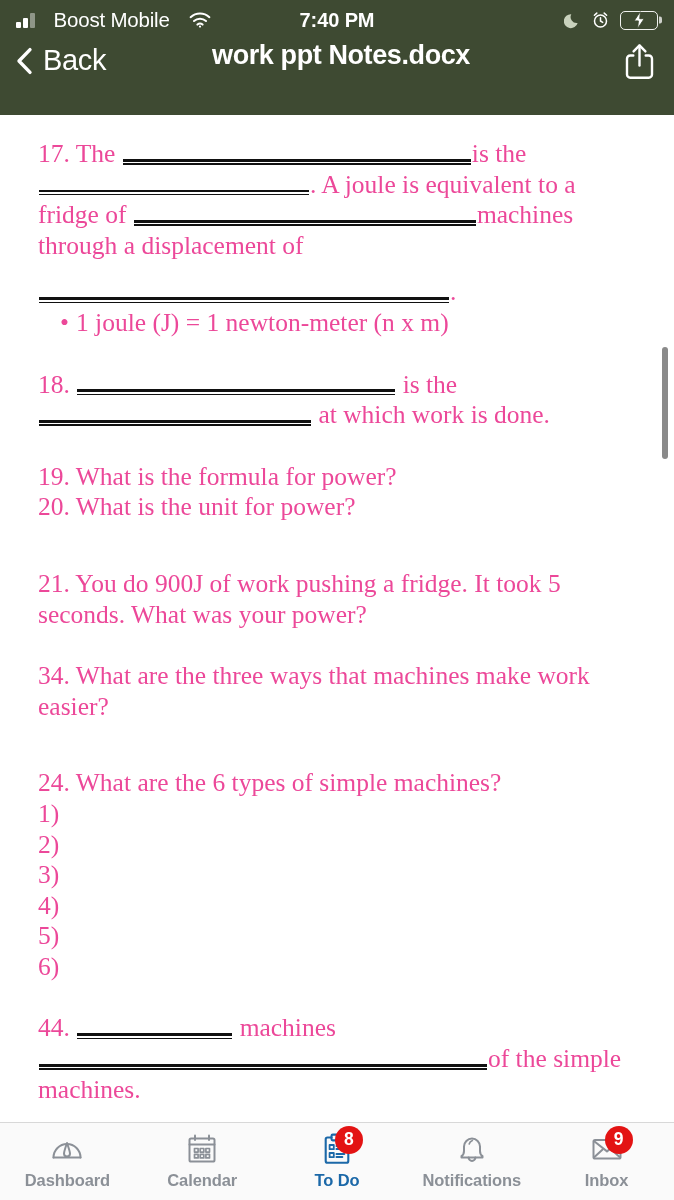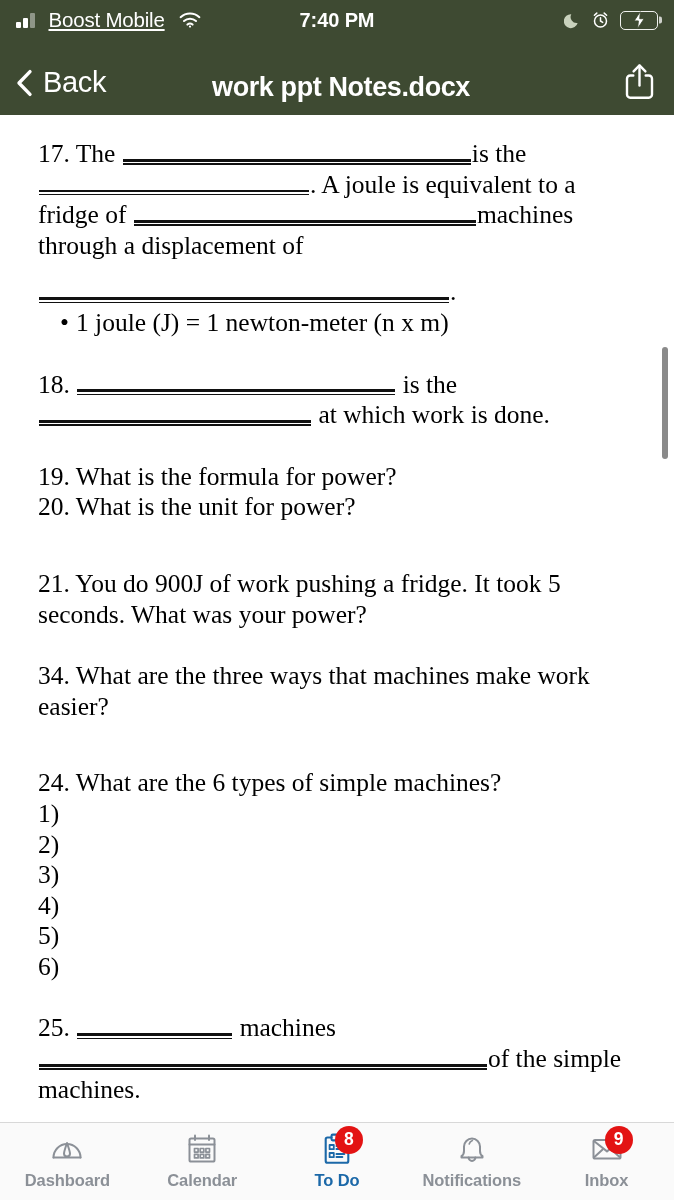--- a/index.html
+++ b/index.html
@@ -28,22 +28,21 @@
     display: flex;
     align-items: center;
     padding: 0 16px;
     flex: 0 0 auto;
     color: #ffffff;
     position: relative;
   }
   .sb-left {
     display: flex;
     align-items: center;
-    gap: 14px;
-    text-decoration: underline;
+    gap: 19px;
   }
   .signal-bars {
     display: flex;
     align-items: flex-end;
     gap: 2.5px;
     height: 15px;
   }
   .signal-bars i {
     display: block;
     width: 4.5px;
@@ -110,22 +109,22 @@
     transform: translate(-48%, -50%);
     width: 13px;
     height: 17px;
   }
 
   
   .nav-header {
     height: 75px;
     background: #3e4a32;
     display: flex;
-    align-items: flex-end;
-    padding: 0 16px 12px 14px;
+    align-items: flex-start;
+    padding: 0 16px 0 14px;
     flex: 0 0 auto;
     position: relative;
     color: #ffffff;
   }
   .back-btn {
     display: flex;
     align-items: center;
     gap: 10px;
     background: none;
     border: none;
@@ -169,21 +168,21 @@
   
   .doc-viewport {
     flex: 1 1 auto;
     position: relative;
     background: #ffffff;
     overflow: hidden;
   }
   .doc-page {
     padding: 24px 34px 0 38px;
     font-family: "Liberation Serif", serif;
-    color: #000000;
+    color: #ec4899;
     font-size: 25.5px;
     line-height: 30.6px;
   }
   .q-block { margin-bottom: 0; }
   .q-text { text-align: left; }
   .spacer-sm { height: 16px; }
   .spacer-md { height: 31px; }
   .spacer-lg { height: 46px; }
 
   
@@ -414,21 +413,21 @@
           <div class="q-text line-row"><span>24. What are the 6 types of simple machines?</span></div>
           <div class="q-text line-row"><span>1)</span></div>
           <div class="q-text line-row"><span>2)</span></div>
           <div class="q-text line-row"><span>3)</span></div>
           <div class="q-text line-row"><span>4)</span></div>
           <div class="q-text line-row"><span>5)</span></div>
           <div class="q-text line-row"><span>6)</span></div>
         </div>
         <div class="spacer-md"></div>
         <div class="q-block">
-          <div class="q-text line-row"><span>25. </span><span class="blank w-g"></span><span> machines</span></div>
+          <div class="q-text line-row"><span>44. </span><span class="blank w-g"></span><span> machines</span></div>
           <div class="q-text line-row"><span class="blank w-h"></span><span>of the simple</span></div>
           <div class="q-text line-row"><span>machines.</span></div>
         </div>
       </div>
 
     <div class="scrollbar-track">
       <div class="scrollbar-thumb"></div>
     </div>
   </div>
 

